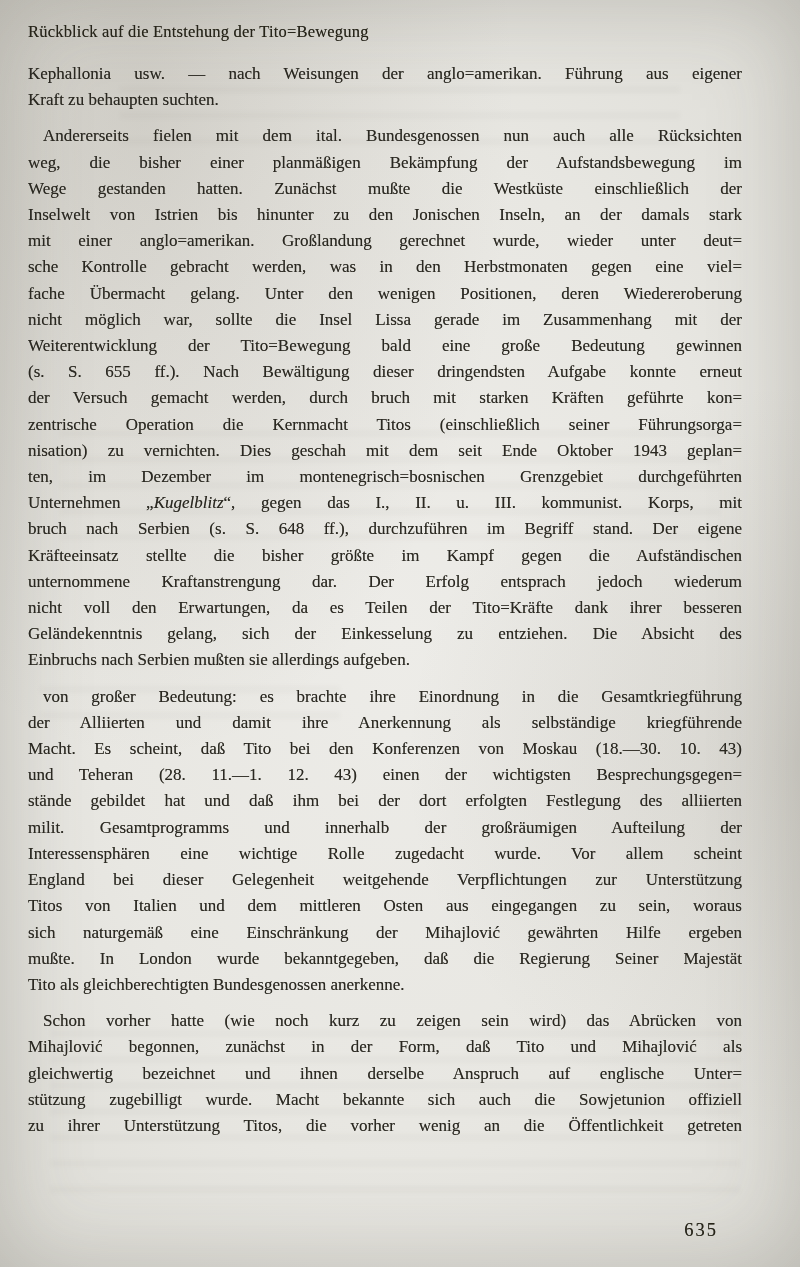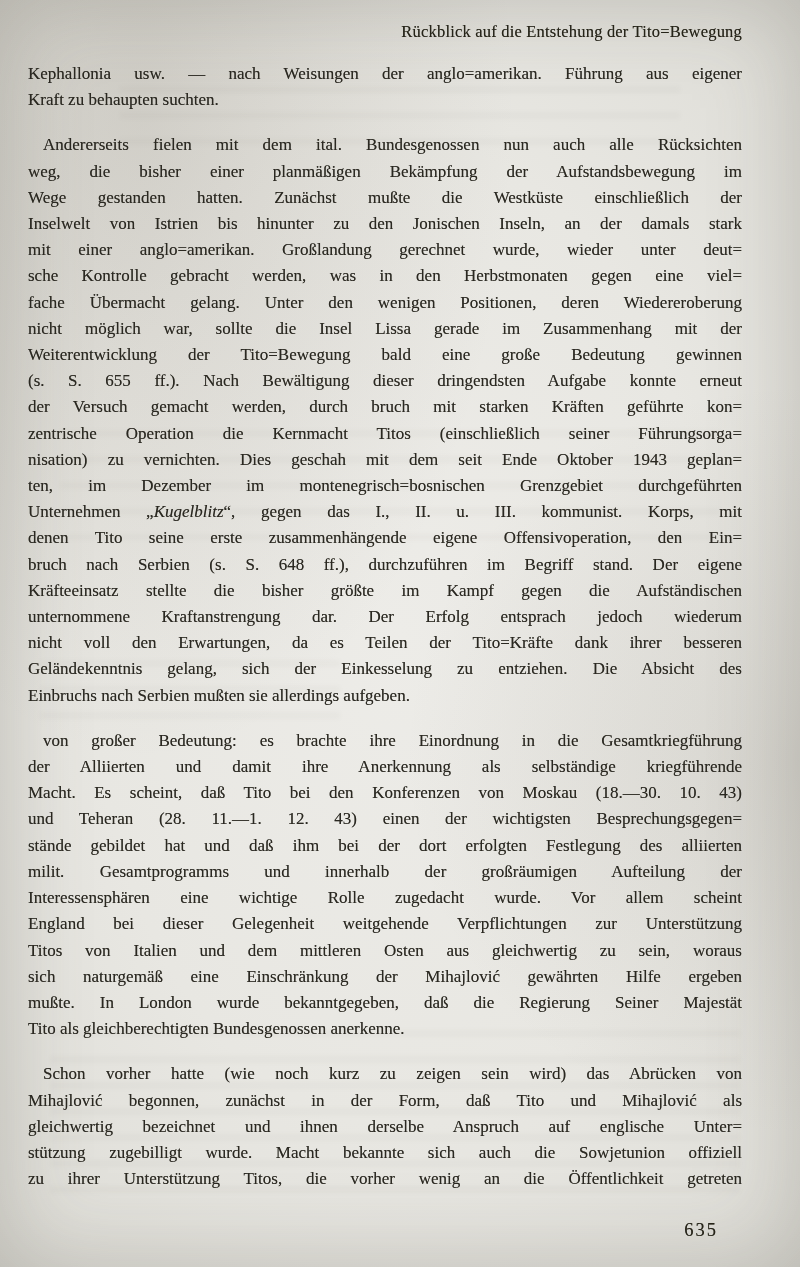--- a/index.html
+++ b/index.html
@@ -39,34 +39,34 @@
   .bleed.b3 { left: 40px;  top: 660px; width: 300px; height: 60px; }
   .bleed.b4 { left: 50px;  top: 1030px; width: 690px; height: 170px; }
 
   .content {
     position: absolute;
     left: 28px;
     right: 58px;
     top: 22px;
   }
   .running-header {
-    text-align: right;
+    text-align: left;
     font-size: 16.5px;
     letter-spacing: 0.2px;
     margin-bottom: 19px;
     color: #262419;
     text-shadow: 0 0 0.5px rgba(40,38,30,0.55);
   }
   .text-block {
     font-size: 17px;
     line-height: 26.2px;
     text-shadow: 0 0 0.5px rgba(40,38,30,0.5);
   }
   .paragraph { margin: 0; }
-  .paragraph + .paragraph { margin-top: 19px; font-family: Liberation Serif, serif; }
+  .paragraph + .paragraph { margin-top: 10px; font-family: Liberation Serif, serif; }
   .line {
     text-align: justify;
     text-align-last: justify;
     white-space: normal;
   }
   .line.last {
     text-align-last: left;
   }
   .paragraph.indent .line:first-child {
     text-indent: 15px;
@@ -109,38 +109,37 @@
           <div class="line">sche Kontrolle gebracht werden, was in den Herbstmonaten gegen eine viel=</div>
           <div class="line">fache Übermacht gelang. Unter den wenigen Positionen, deren Wiedereroberung</div>
           <div class="line">nicht möglich war, sollte die Insel Lissa gerade im Zusammenhang mit der</div>
           <div class="line">Weiterentwicklung der Tito=Bewegung bald eine große Bedeutung gewinnen</div>
           <div class="line">(s. S. 655 ff.). Nach Bewältigung dieser dringendsten Aufgabe konnte erneut</div>
           <div class="line">der Versuch gemacht werden, durch bruch mit starken Kräften geführte kon=</div>
           <div class="line">zentrische Operation die Kernmacht Titos (einschließlich seiner Führungsorga=</div>
           <div class="line">nisation) zu vernichten. Dies geschah mit dem seit Ende Oktober 1943 geplan=</div>
           <div class="line">ten, im Dezember im montenegrisch=bosnischen Grenzgebiet durchgeführten</div>
           <div class="line">Unternehmen „<i>Kugelblitz</i>“, gegen das I., II. u. III. kommunist. Korps, mit</div>
-          <div class="line">denen Tito seine erste zusammenhängende eigene Offensivoperation, den Ein=</div>
           <div class="line">bruch nach Serbien (s. S. 648 ff.), durchzuführen im Begriff stand. Der eigene</div>
           <div class="line">Kräfteeinsatz stellte die bisher größte im Kampf gegen die Aufständischen</div>
           <div class="line">unternommene Kraftanstrengung dar. Der Erfolg entsprach jedoch wiederum</div>
           <div class="line">nicht voll den Erwartungen, da es Teilen der Tito=Kräfte dank ihrer besseren</div>
           <div class="line">Geländekenntnis gelang, sich der Einkesselung zu entziehen. Die Absicht des</div>
           <div class="line last">Einbruchs nach Serbien mußten sie allerdings aufgeben.</div>
         </div>
         <div class="paragraph indent">
           <div class="line">von großer Bedeutung: es brachte ihre Einordnung in die Gesamtkriegführung</div>
           <div class="line">der Alliierten und damit ihre Anerkennung als selbständige kriegführende</div>
           <div class="line">Macht. Es scheint, daß Tito bei den Konferenzen von Moskau (18.—30. 10. 43)</div>
           <div class="line">und Teheran (28. 11.—1. 12. 43) einen der wichtigsten Besprechungsgegen=</div>
           <div class="line">stände gebildet hat und daß ihm bei der dort erfolgten Festlegung des alliierten</div>
           <div class="line">milit. Gesamtprogramms und innerhalb der großräumigen Aufteilung der</div>
           <div class="line">Interessensphären eine wichtige Rolle zugedacht wurde. Vor allem scheint</div>
           <div class="line">England bei dieser Gelegenheit weitgehende Verpflichtungen zur Unterstützung</div>
-          <div class="line">Titos von Italien und dem mittleren Osten aus gleichwertig zu sein, woraus</div>
+          <div class="line">Titos von Italien und dem mittleren Osten aus eingegangen zu sein, woraus</div>
           <div class="line">sich naturgemäß eine Einschränkung der Mihajlović gewährten Hilfe ergeben</div>
           <div class="line">mußte. In London wurde bekanntgegeben, daß die Regierung Seiner Majestät</div>
           <div class="line last">Tito als gleichberechtigten Bundesgenossen anerkenne.</div>
         </div>
         <div class="paragraph indent">
           <div class="line">Schon vorher hatte (wie noch kurz zu zeigen sein wird) das Abrücken von</div>
           <div class="line">Mihajlović begonnen, zunächst in der Form, daß Tito und Mihajlović als</div>
           <div class="line">gleichwertig bezeichnet und ihnen derselbe Anspruch auf englische Unter=</div>
           <div class="line">stützung zugebilligt wurde. Macht bekannte sich auch die Sowjetunion offiziell</div>
           <div class="line">zu ihrer Unterstützung Titos, die vorher wenig an die Öffentlichkeit getreten</div>

